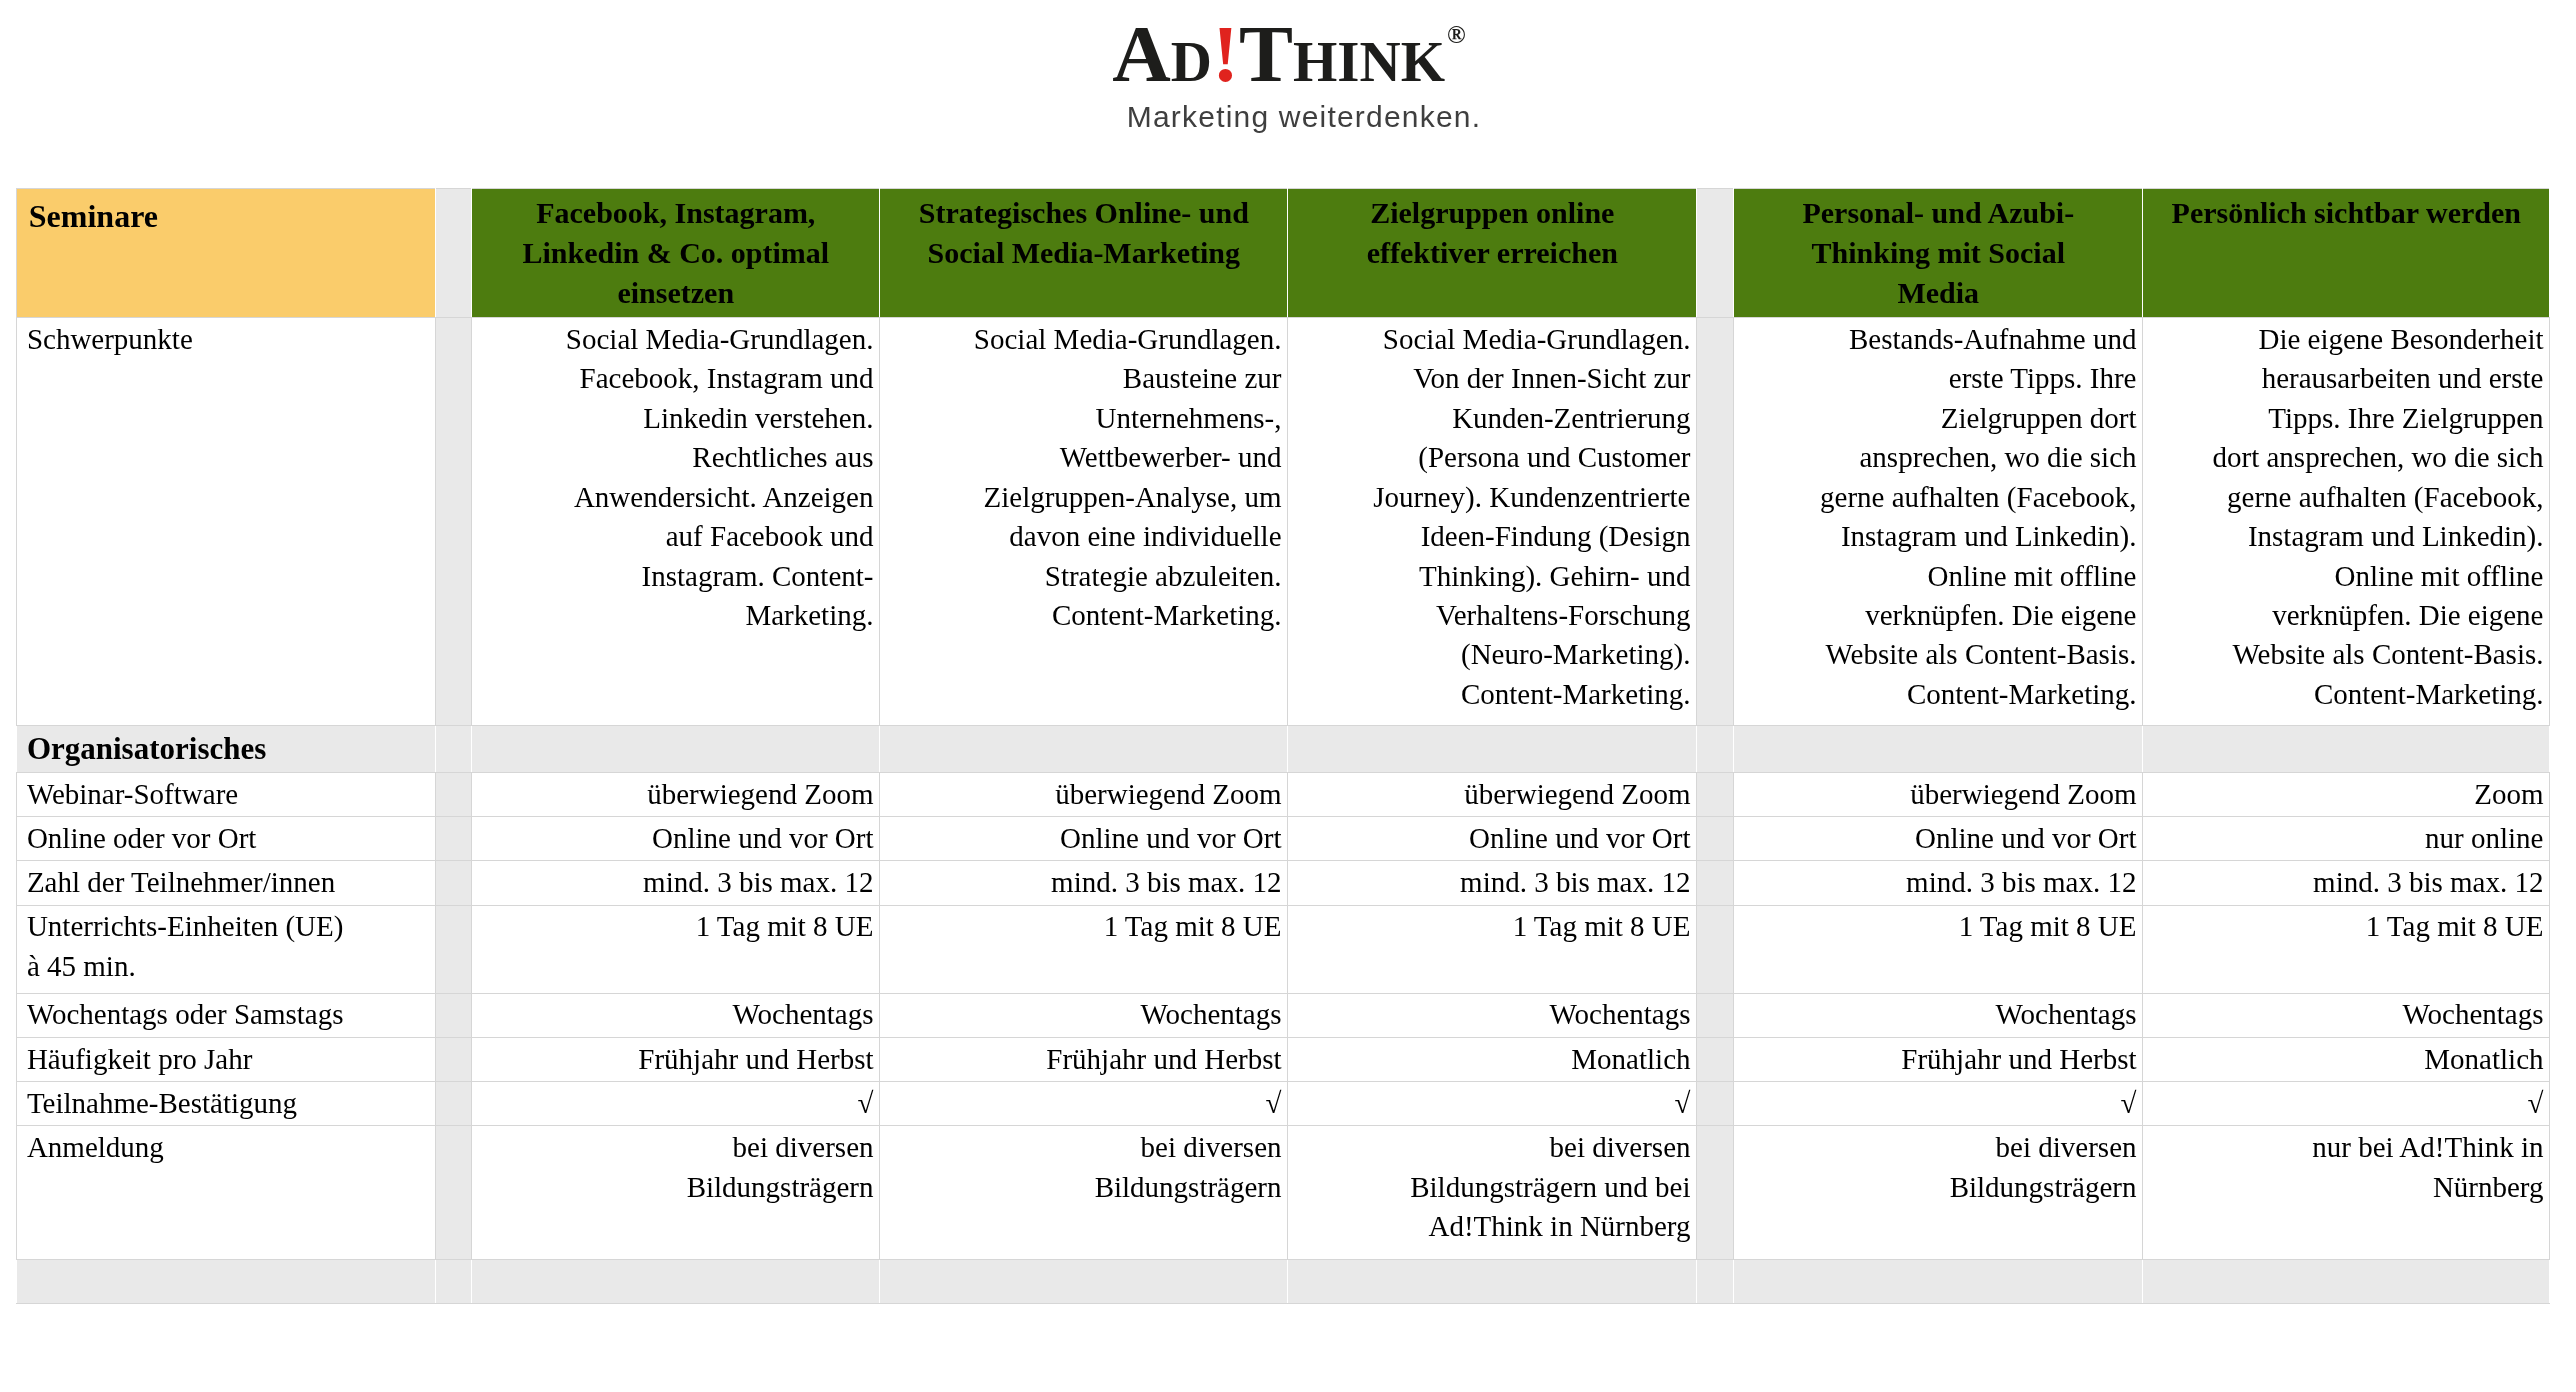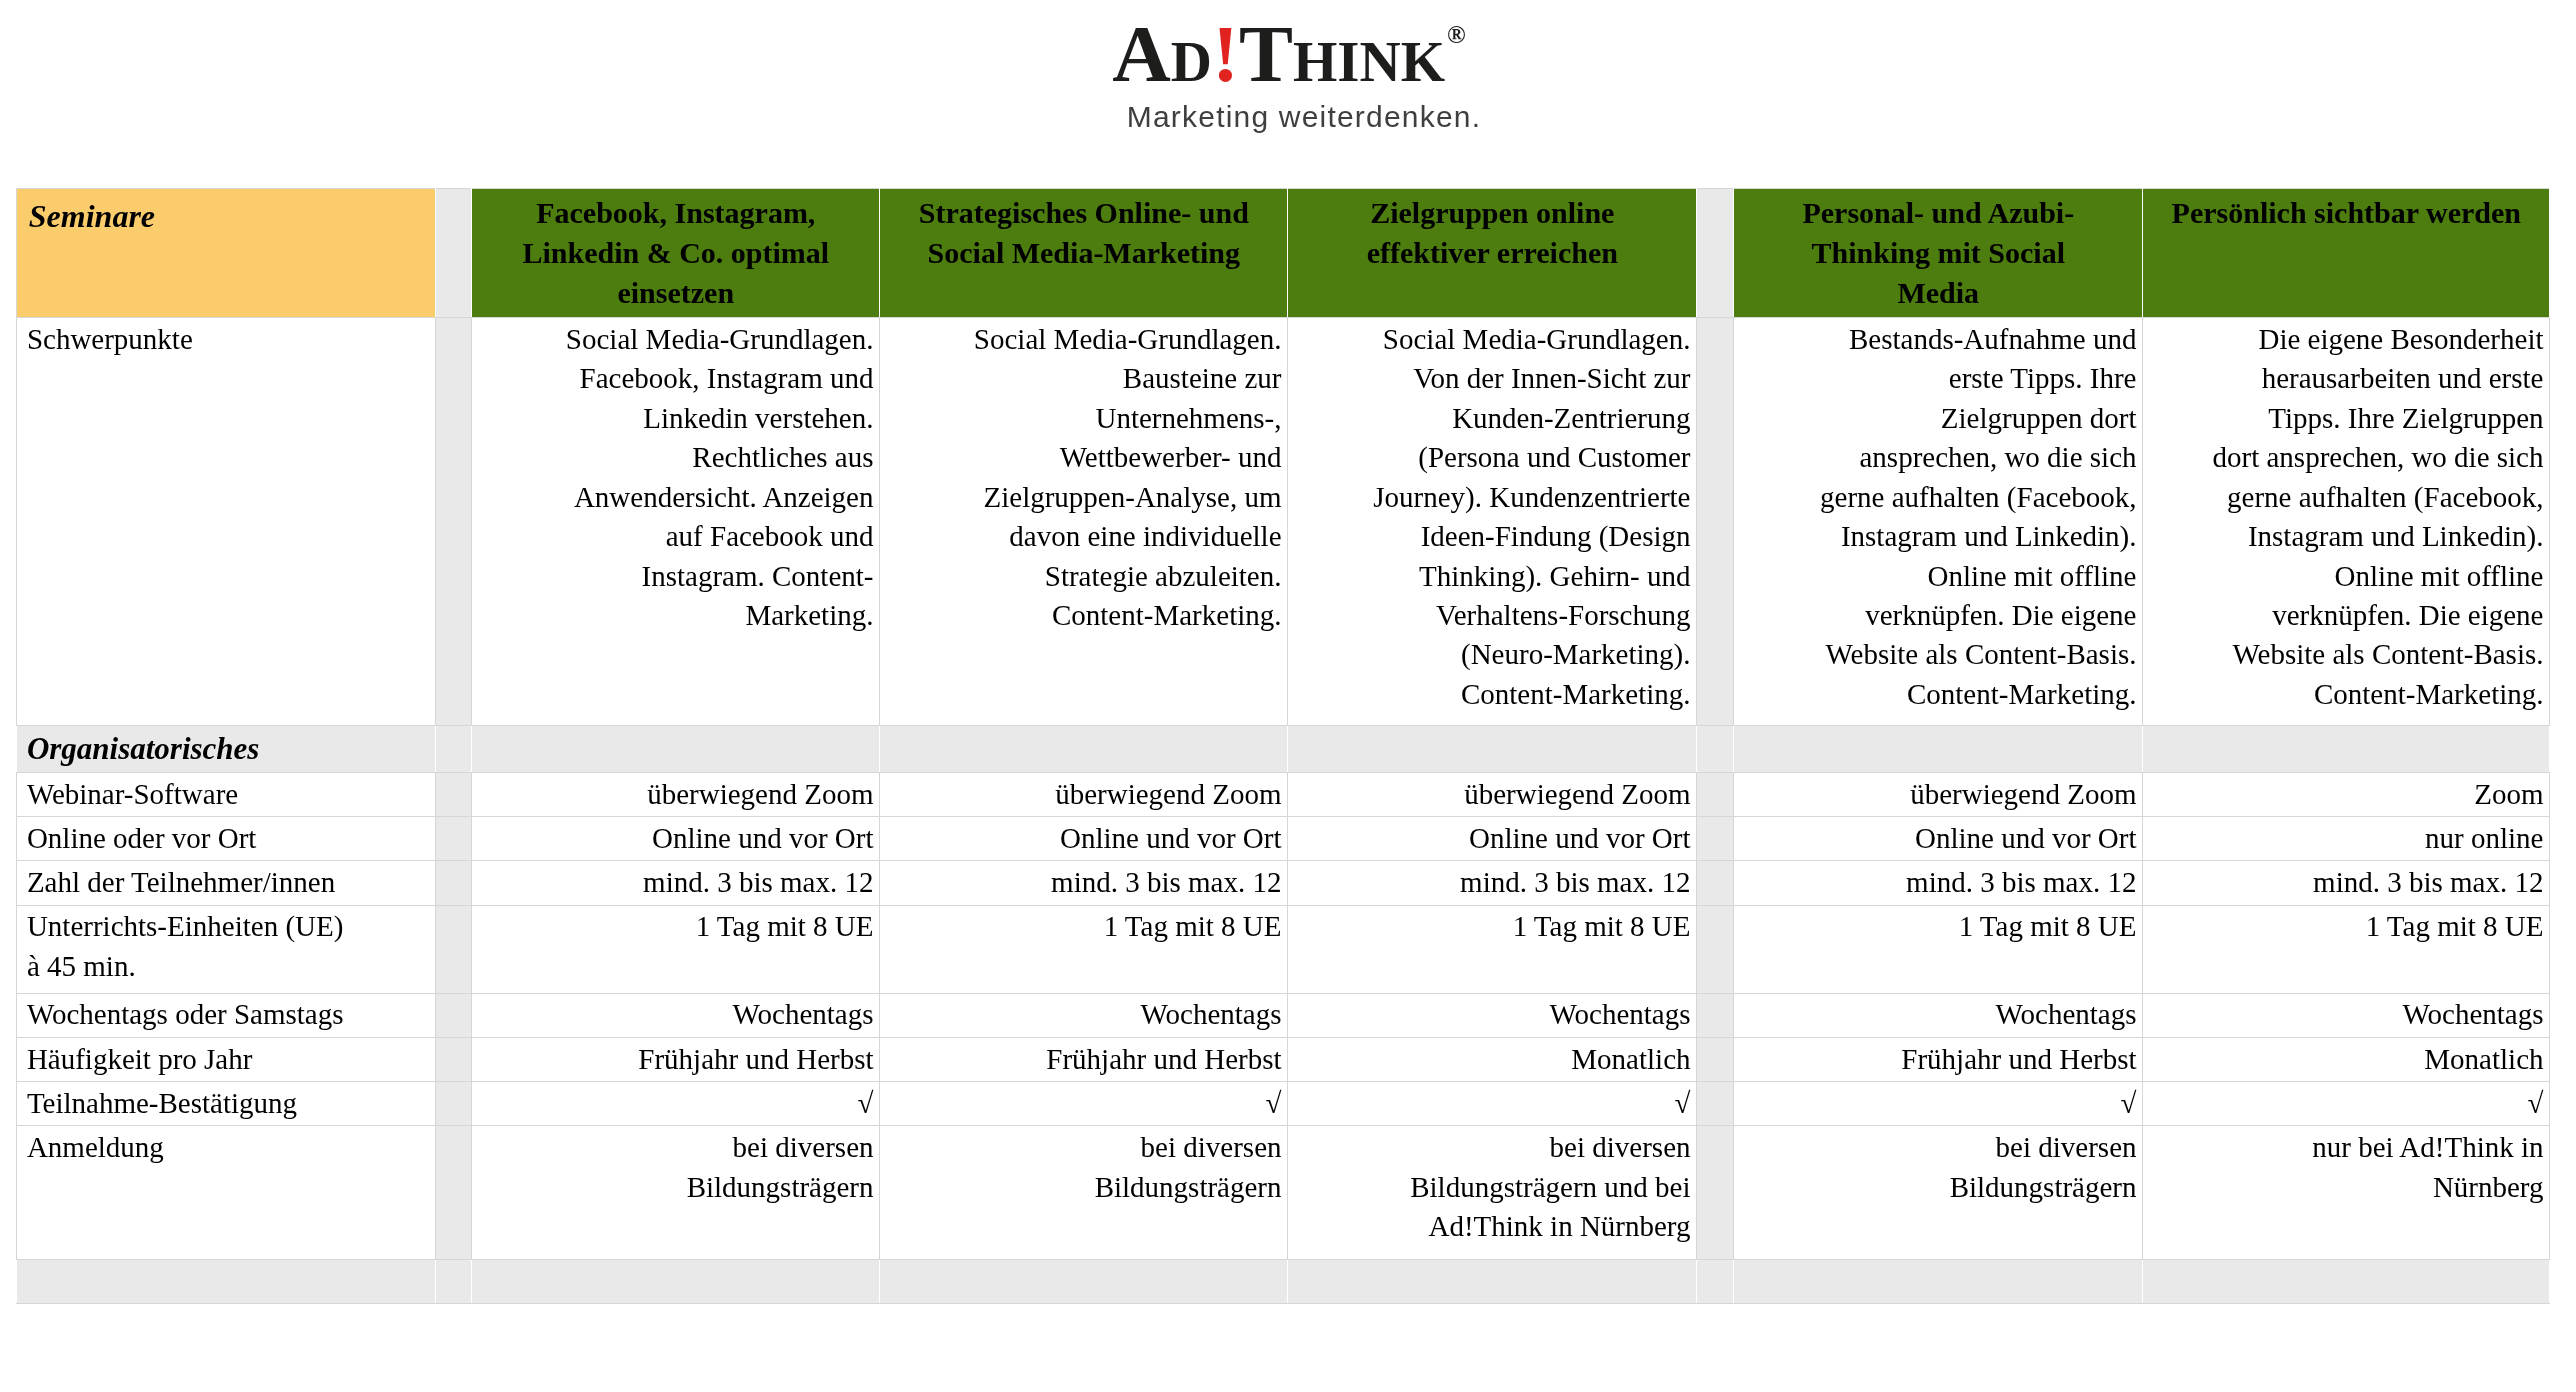--- a/index.html
+++ b/index.html
@@ -61,21 +61,20 @@
   td{
     border:1.9px solid #d6d6d6;
     vertical-align:top;
     overflow:hidden;
     padding:1.9px 5.8px;
     line-height:1.36;
   }
   td.corner{
     background:#facc6b;
     font-weight:bold;
-    font-style:italic;
     font-size:32px;
     text-align:left;
     padding:5.8px 11.5px;
     border-right-color:#ffffff;
   }
   td.head{
     background:#4d7c0f;
     font-weight:bold;
     font-size:30px;
     text-align:center;
@@ -102,21 +101,20 @@
     text-align:right;
     white-space:pre-line;
   }
   tr.sec-row td{
     background:#e9e9e9;
     border-left-color:#ffffff;
     border-right-color:#ffffff;
   }
   tr.sec-row td.lbl{
     font-weight:bold;
-    font-style:italic;
     font-size:31px;
     background:#e9e9e9;
   }
 </style>
 </head>
 <body>
 
 <div class="page">
 
   <div class="logo-block">

